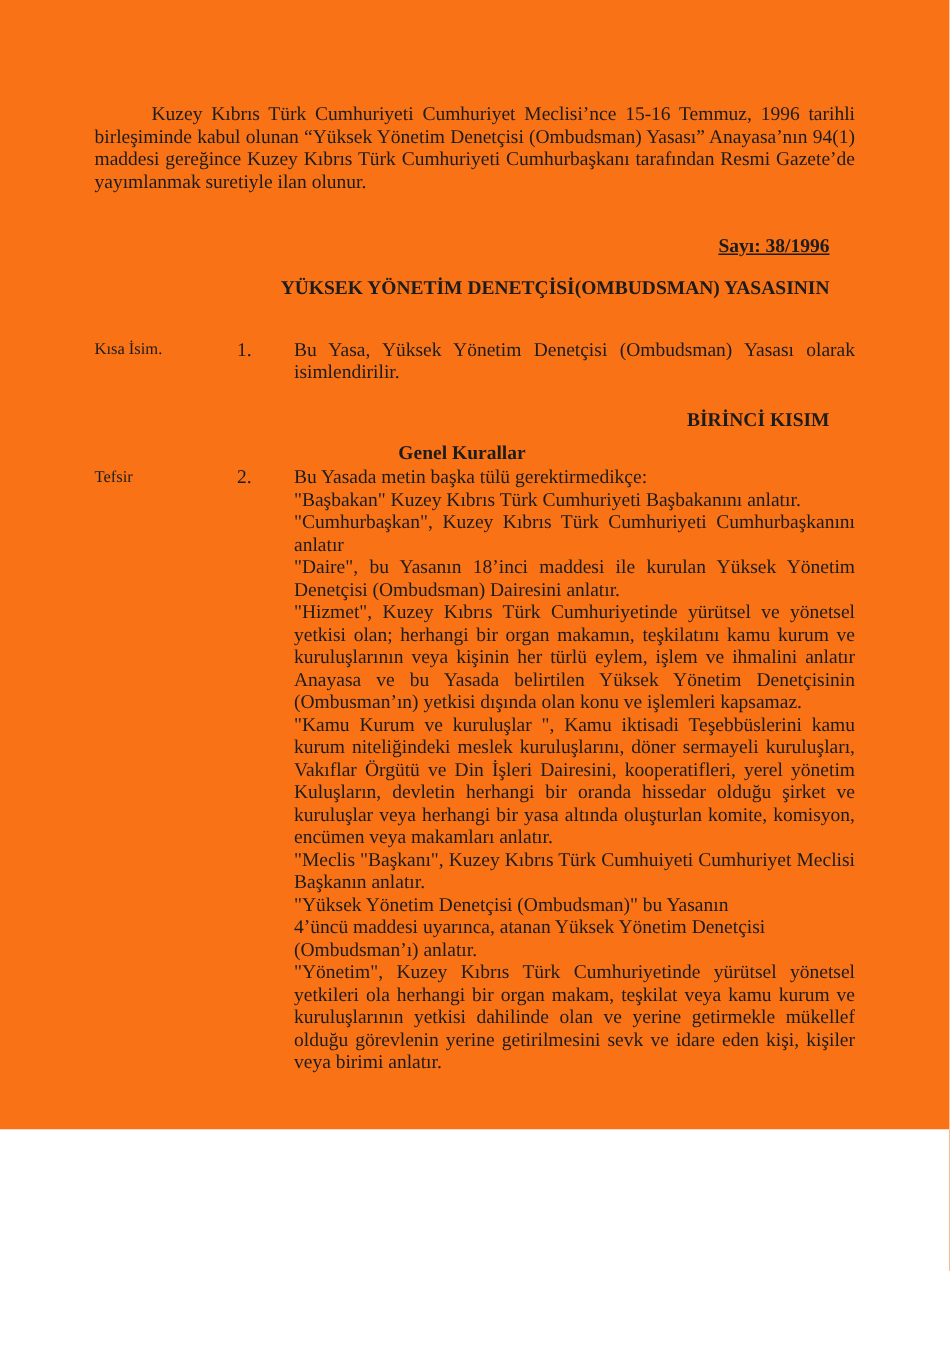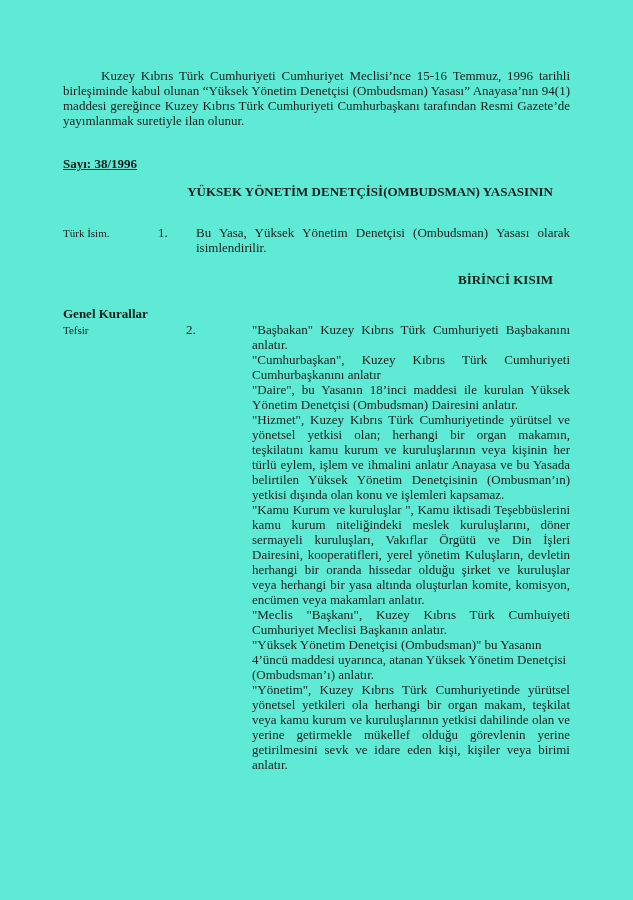--- a/index.html
+++ b/index.html
@@ -3,37 +3,37 @@
 <meta charset="utf-8">
 <style>
   html, body {
     margin: 0;
     padding: 0;
     background: #ffffff;
   }
   .page {
     position: relative;
     width: 633px;
-    height: 900px;
-    background: #5eead4;
+    height: 753px;
+    background: #f97316;
     overflow: hidden;
     font-family: "Liberation Serif", "DejaVu Serif", serif;
     font-size: 13px;
     line-height: 15px;
     color: #1c1c1c;
   }
   .intro {
     margin: 68px 63px 0 63px;
     text-indent: 38px;
     text-align: justify;
   }
   .sayi {
     margin: 28px 0 0 63px;
     width: 490px;
-    text-align: left;
+    text-align: right;
     font-weight: bold;
     font-family: Liberation Serif, serif;
   }
   .sayi .sayi-text {
     text-decoration: underline;
   }
   .law-title {
     margin: 13px 0 0 63px;
     width: 490px;
     text-align: right;
@@ -48,44 +48,43 @@
   .article {
     display: grid;
     grid-template-columns: 95px 38px 1fr;
     margin: 0 63px;
   }
   .article.first {
     margin-top: 25px;
   }
   .article.second {
     margin-top: 1px;
-    gap: 28px;
   }
   .side-label {
     font-size: 11px;
     line-height: 15px;
     padding-top: 1px;
   }
   .art-num {
     font-size: 13px;
   }
   .art-body {
     text-align: justify;
   }
   .part-heading {
     margin: 17px 0 0 63px;
     width: 490px;
     text-align: right;
     font-weight: bold;
     font-size: 13px;
   }
   .part-subheading {
-    margin: 19px 0 0 63px;
+    margin: 7px 0 0 63px;
     width: 490px;
-    text-align: left;
+    text-align: center;
     font-weight: bold;
     font-size: 13px;
   }
   .def {
     margin: 0;
     text-align: justify;
     white-space: pre-wrap;
   }
   p, h1, h2, h3 {
     margin: 0;
@@ -101,33 +100,34 @@
   <p class="intro">Kuzey Kıbrıs Türk Cumhuriyeti Cumhuriyet Meclisi’nce 15-16 Temmuz, 1996 tarihli birleşiminde kabul olunan “Yüksek Yönetim Denetçisi (Ombudsman) Yasası” Anayasa’nın 94(1) maddesi gereğince Kuzey Kıbrıs Türk Cumhuriyeti Cumhurbaşkanı tarafından Resmi Gazete’de yayımlanmak suretiyle ilan olunur.</p>
 
   <p class="sayi"><span class="sayi-text">Sayı: 38/1996</span></p>
 
   <h1 class="law-title">
     <div>YÜKSEK YÖNETİM DENETÇİSİ(OMBUDSMAN) YASASININ</div>
   </h1>
 
 
   <div class="article first">
-    <div class="side-label">Türk İsim.</div>
+    <div class="side-label">Kısa İsim.</div>
     <div class="art-num">1.</div>
     <div class="art-body">Bu Yasa, Yüksek Yönetim Denetçisi (Ombudsman) Yasası olarak isimlendirilir.</div>
   </div>
 
   <h2 class="part-heading">BİRİNCİ KISIM</h2>
 
   <h3 class="part-subheading">Genel Kurallar</h3>
 
   <div class="article second">
     <div class="side-label">Tefsir</div>
     <div class="art-num">2.</div>
     <div class="art-body">
+      <p class="def">Bu Yasada metin başka tülü gerektirmedikçe:</p>
       <p class="def">"Başbakan" Kuzey Kıbrıs Türk Cumhuriyeti Başbakanını anlatır.</p>
       <p class="def">"Cumhurbaşkan", Kuzey Kıbrıs Türk Cumhuriyeti Cumhurbaşkanını anlatır</p>
       <p class="def">"Daire", bu Yasanın 18’inci maddesi ile kurulan Yüksek Yönetim Denetçisi (Ombudsman) Dairesini anlatır.</p>
       <p class="def">"Hizmet", Kuzey Kıbrıs Türk Cumhuriyetinde yürütsel ve yönetsel yetkisi olan; herhangi bir organ makamın, teşkilatını kamu kurum ve kuruluşlarının veya kişinin her türlü eylem, işlem ve ihmalini anlatır Anayasa ve bu Yasada belirtilen Yüksek Yönetim Denetçisinin (Ombusman’ın) yetkisi dışında olan konu ve işlemleri kapsamaz.</p>
       <p class="def">"Kamu Kurum ve kuruluşlar ", Kamu iktisadi Teşebbüslerini kamu kurum niteliğindeki meslek kuruluşlarını, döner sermayeli kuruluşları, Vakıflar Örgütü ve Din İşleri Dairesini, kooperatifleri, yerel yönetim Kuluşların, devletin herhangi bir oranda hissedar olduğu şirket ve kuruluşlar veya herhangi bir yasa altında oluşturlan komite, komisyon, encümen veya makamları anlatır.</p>
       <p class="def">"Meclis "Başkanı", Kuzey Kıbrıs Türk Cumhuiyeti Cumhuriyet Meclisi Başkanın anlatır.</p>
       <p class="def">"Yüksek Yönetim Denetçisi (Ombudsman)" bu Yasanın
 4’üncü maddesi uyarınca, atanan Yüksek Yönetim Denetçisi
 (Ombudsman’ı) anlatır.</p>
       <p class="def">"Yönetim", Kuzey Kıbrıs Türk Cumhuriyetinde yürütsel yönetsel yetkileri ola herhangi bir organ makam, teşkilat veya kamu kurum ve kuruluşlarının yetkisi dahilinde olan ve yerine getirmekle mükellef olduğu görevlenin yerine getirilmesini sevk ve idare eden kişi, kişiler veya birimi anlatır.</p>

